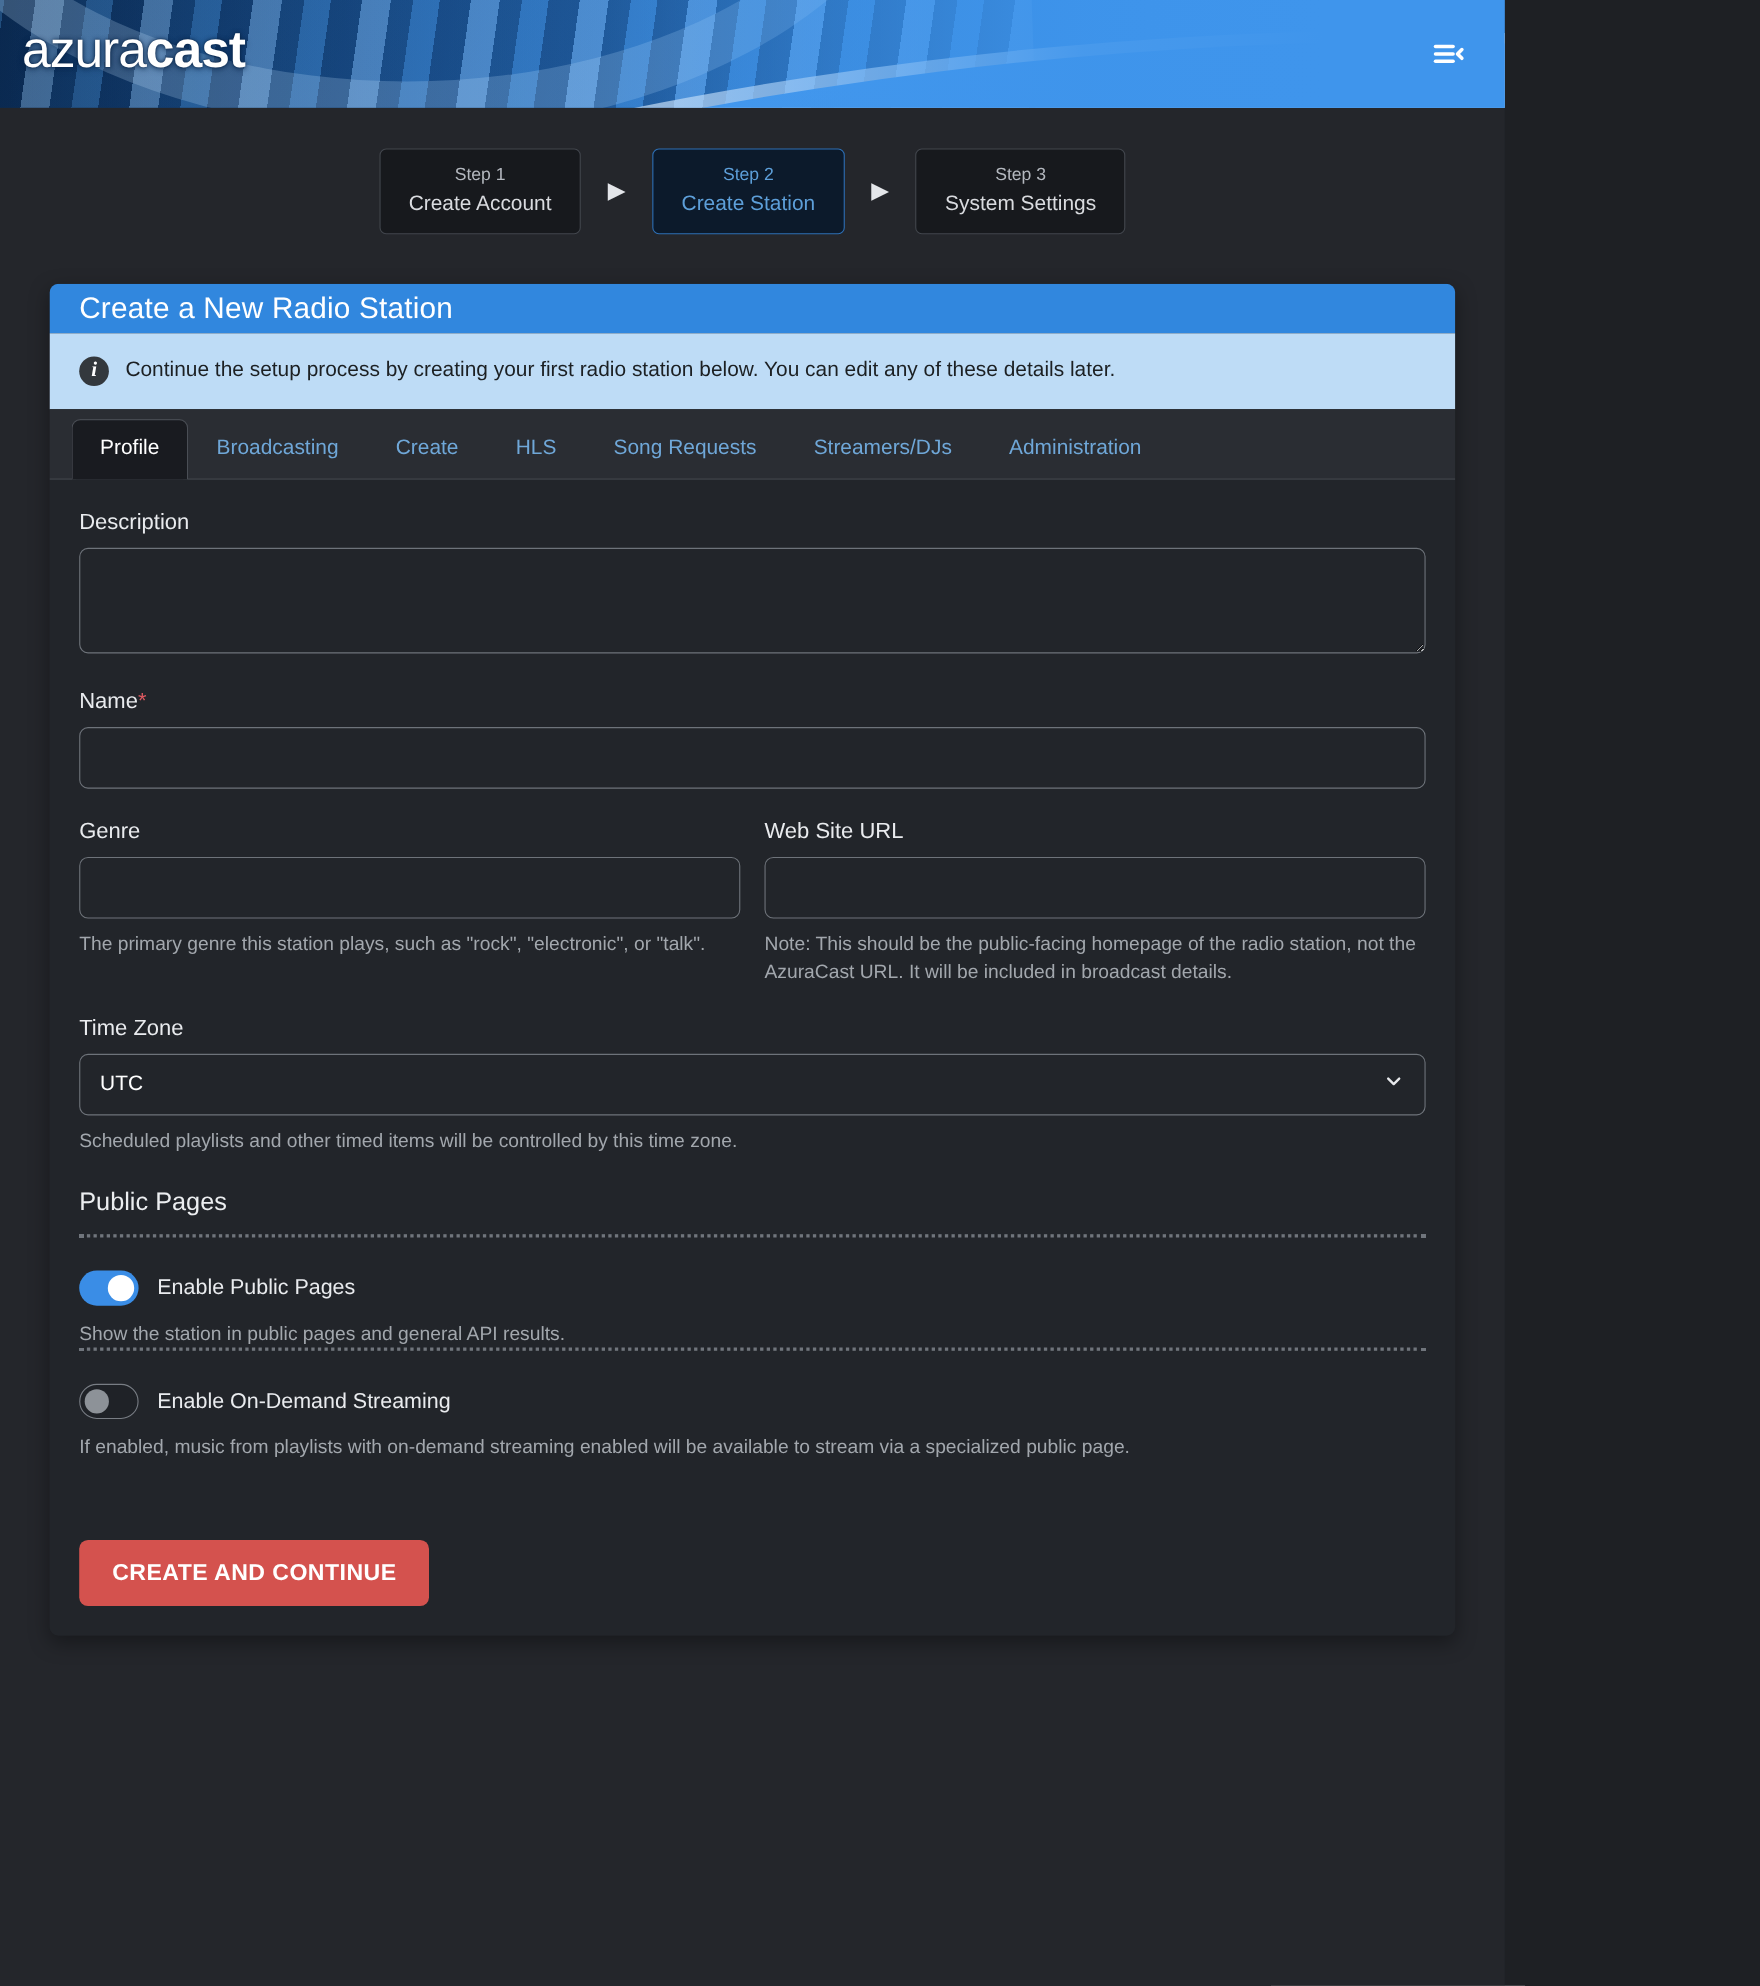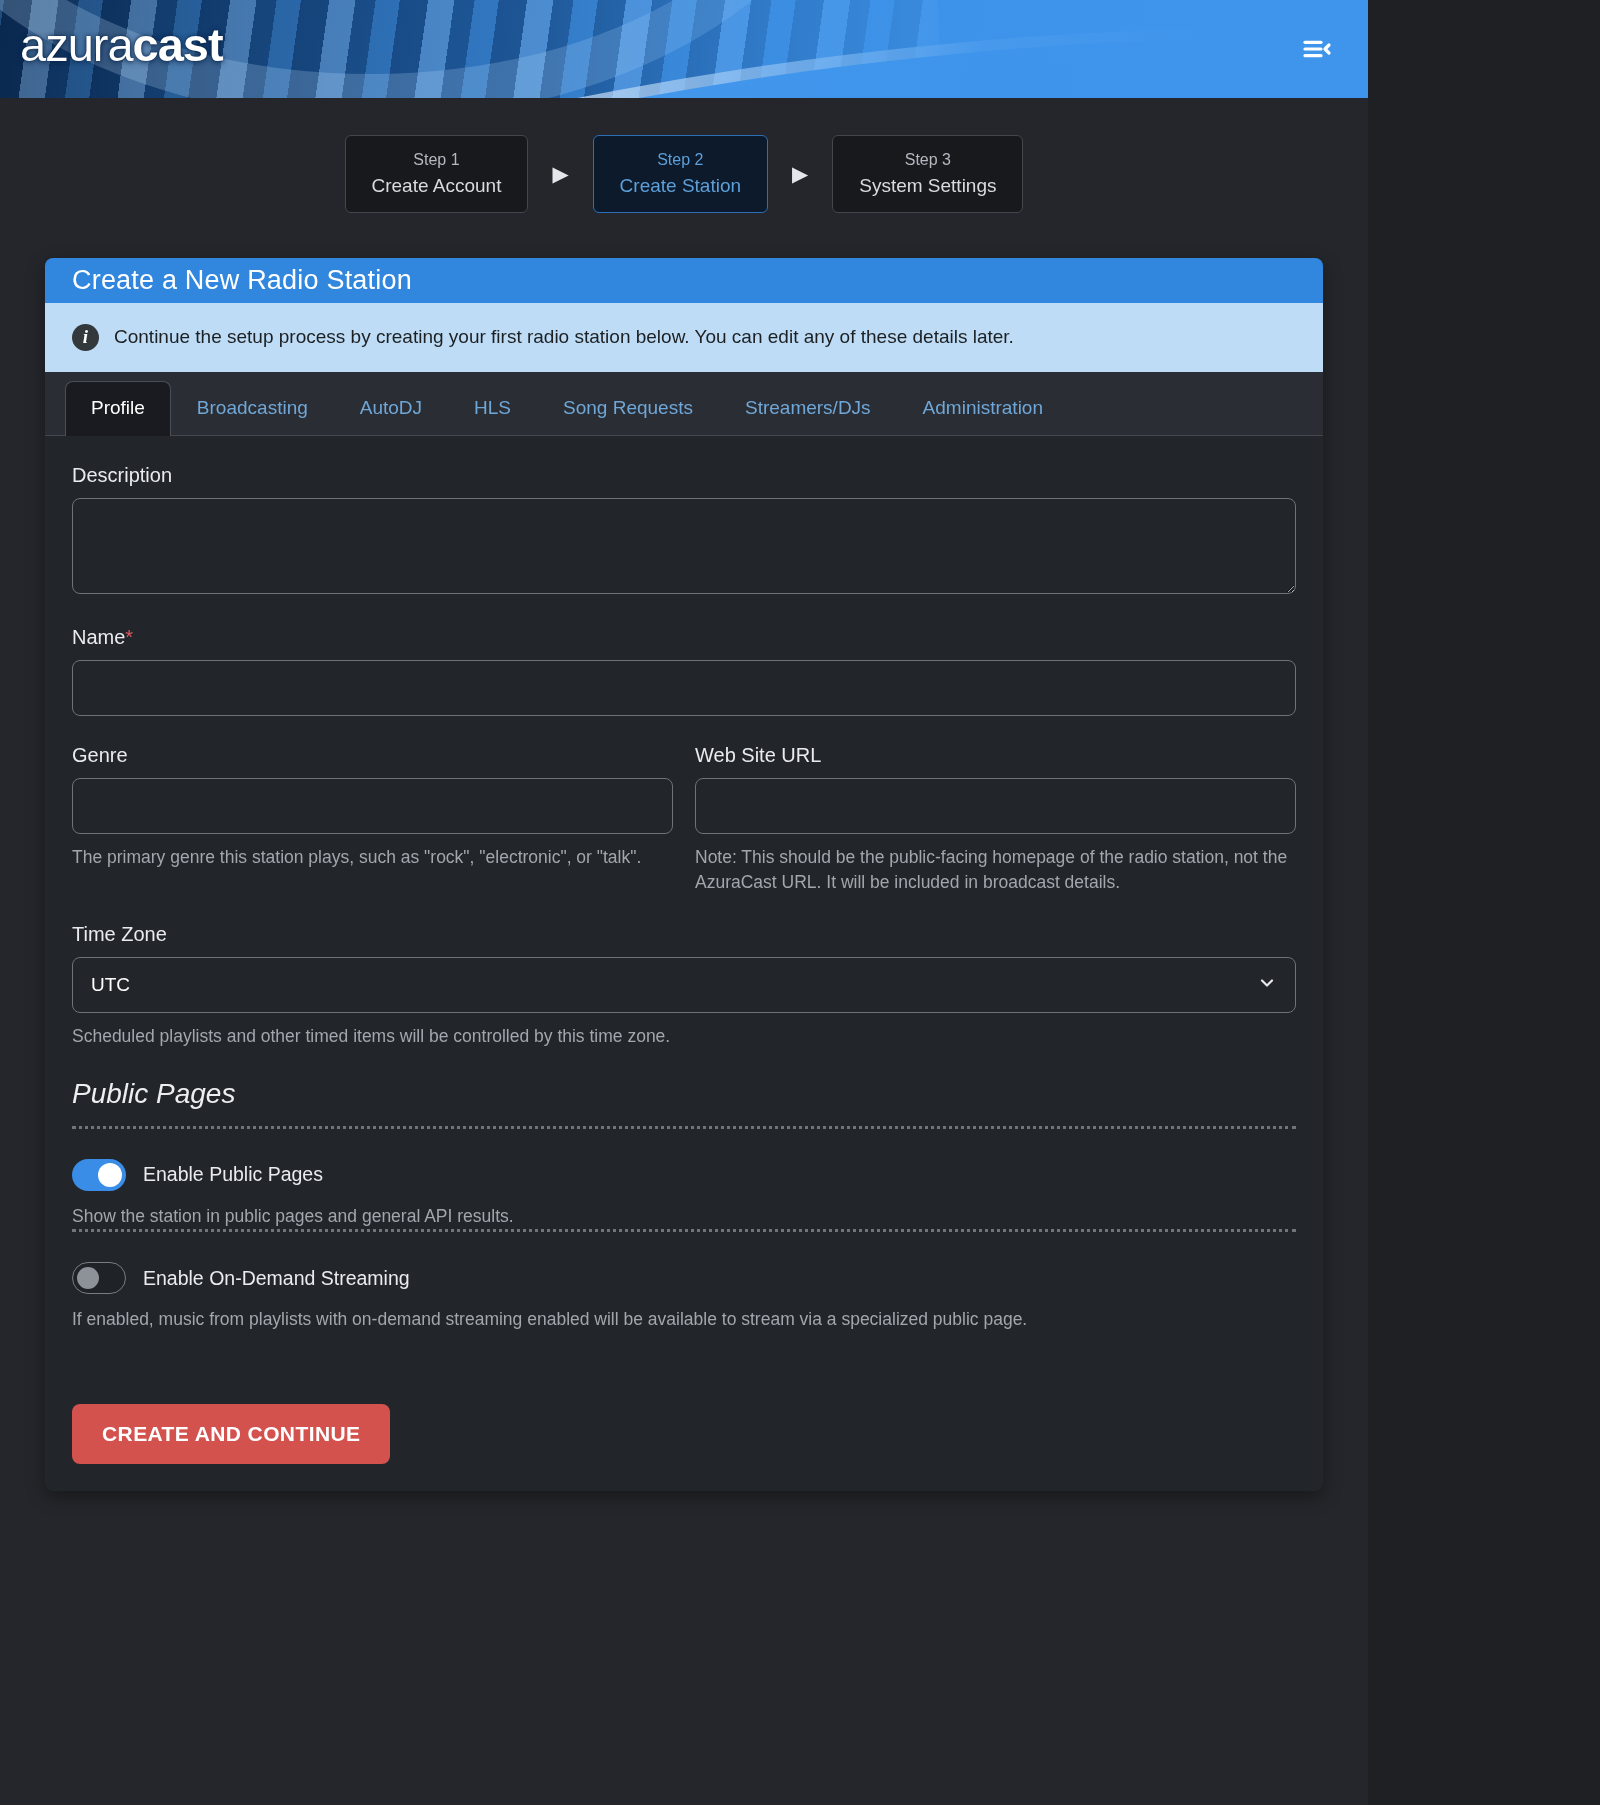--- a/index.html
+++ b/index.html
@@ -66,21 +66,21 @@
   .t-input { width:100%; height:56px; background:transparent; border:1px solid #6e737a; border-radius:8px;
           color:#fff; font-size:19px; padding:0 16px; font-family:"Liberation Sans", sans-serif; }
   .t-area { width:100%; height:96px; background:transparent; border:1px solid #6e737a; border-radius:8px;
           color:#fff; font-size:19px; padding:10px 16px; font-family:"Liberation Sans", sans-serif; resize:both; }
   .fgroup { margin-bottom:28px; }
   .two-col { display:grid; grid-template-columns:1fr 1fr; column-gap:22px; margin-bottom:28px; }
   .help { color:#a2a7ad; font-size:17.5px; line-height:1.45; margin-top:11px; }
   .select { width:100%; height:56px; border:1px solid #6e737a; border-radius:8px; display:flex;
           align-items:center; padding:0 18px; color:#fff; font-size:19px; cursor:pointer; justify-content:space-between; }
 
-  .sec-h { color:#eceef0; font-size:28px; font-weight:500; margin-top:20px; margin-bottom:16px;font-style:italic; }
+  .sec-h { color:#eceef0; font-size:23px; font-weight:500; margin-top:20px; margin-bottom:16px; }
   .dots { border-bottom:3px dotted #70757c; height:1px; margin-bottom:30px; }
 
   .tog-row { display:flex; align-items:center; gap:17px; }
   .tog { width:54px; height:32px; border-radius:16px; position:relative; cursor:pointer; flex:0 0 54px; }
   .tog.on { background:#3a8de6; }
   .tog.on .knob { position:absolute; right:4px; top:4px; width:24px; height:24px; border-radius:50%; background:#fff; }
   .tog.off { background:#1f2227; border:1px solid #787d84; }
   .tog.off .knob { position:absolute; left:4px; top:4px; width:22px; height:22px; border-radius:50%; background:#8d9298; }
   .tog-label { color:#e9ebee; font-size:19.5px; }
   .tog-help { margin-top:13px; }
@@ -134,21 +134,21 @@
     </div>
 
     <div class="alert">
       <div class="info-ic">i</div>
       <div class="alert-txt">Continue the setup process by creating your first radio station below. You can edit any of these details later.</div>
     </div>
 
     <div class="tabbar">
       <div class="tab active">Profile</div>
       <div class="tab">Broadcasting</div>
-      <div class="tab">AutoDJ</div>
+      <div class="tab">Create</div>
       <div class="tab">HLS</div>
       <div class="tab">Song Requests</div>
       <div class="tab">Streamers/DJs</div>
       <div class="tab">Administration</div>
     </div>
 
     <div class="card-bd">
       <div class="form-col">
 
         <div class="fgroup">

